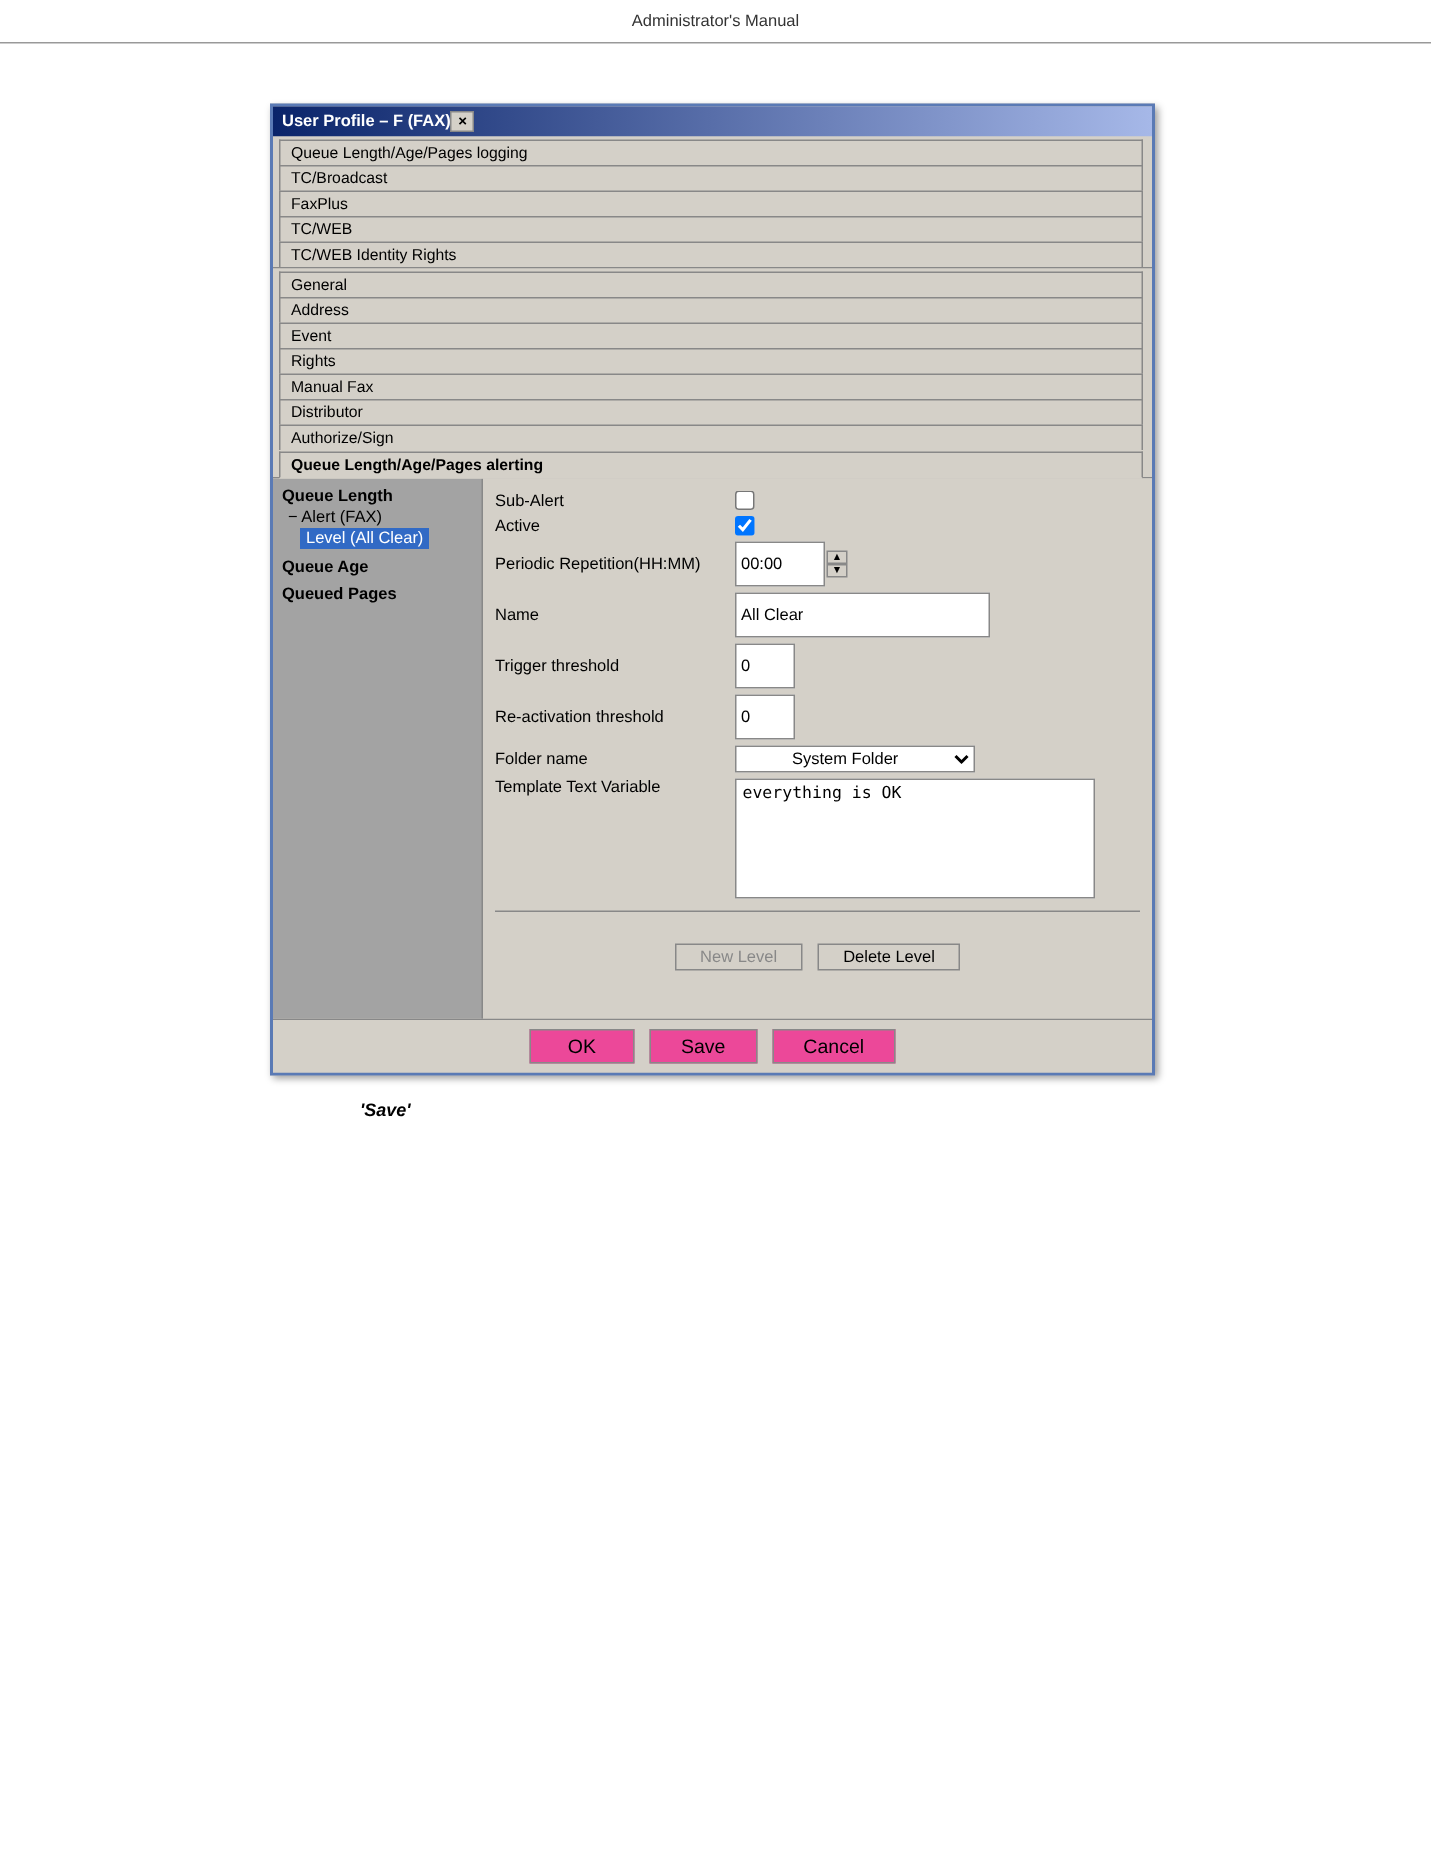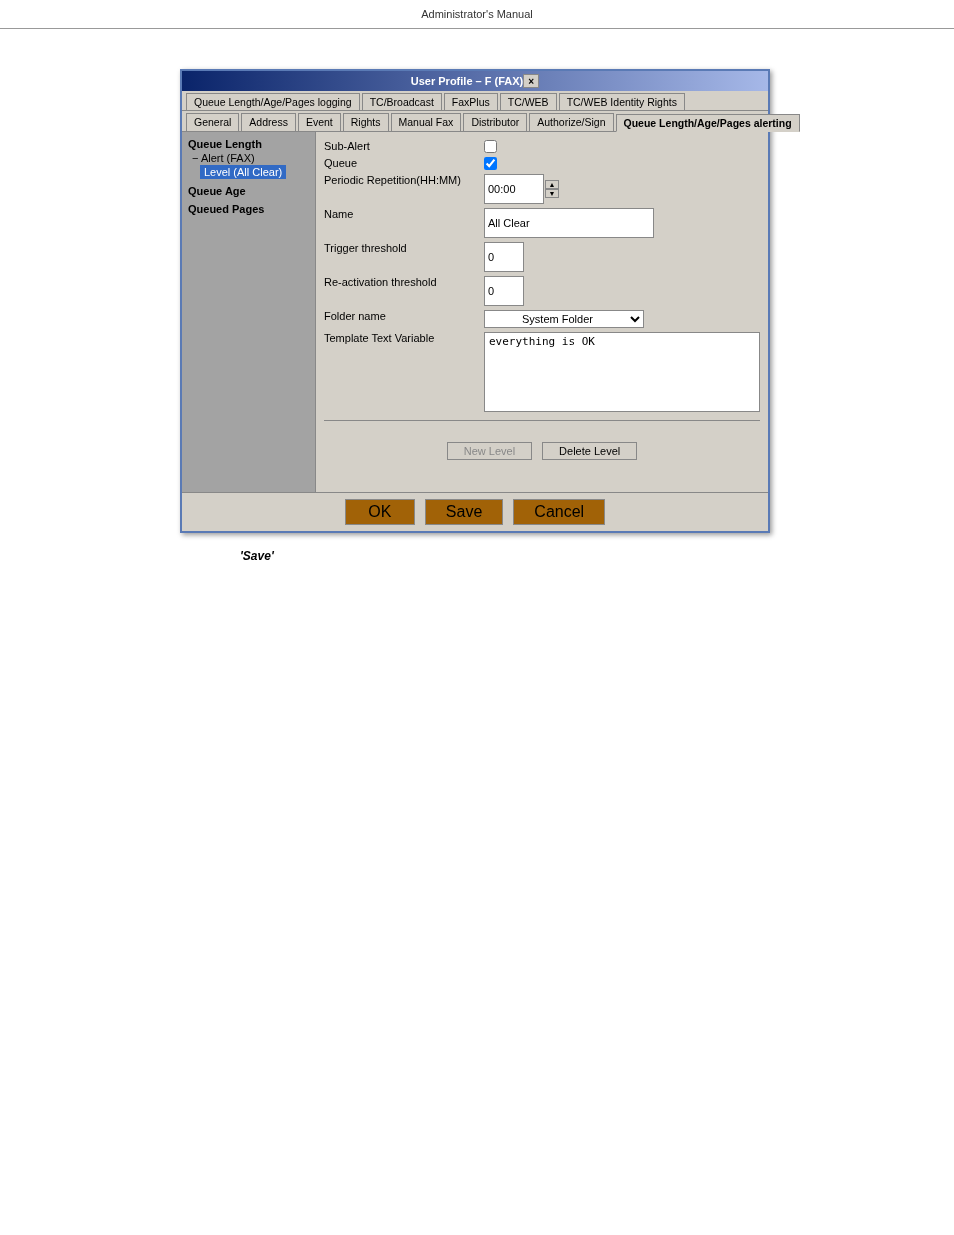--- a/index.html
+++ b/index.html
@@ -35,21 +35,21 @@
       position: relative;
       box-shadow: 2px 2px 5px rgba(0,0,0,0.4);
     }
 
     
     .dialog-titlebar {
       background: linear-gradient(to right, #0a246a, #a6b8e8);
       color: #fff;
       padding: 3px 6px;
       display: flex;
-      justify-content: center;
+      justify-content: flex-start;
       align-items: center;
       font-size: 11px;
       font-weight: bold;
     }
     .titlebar-close {
       background: #d4d0c8;
       border: 1px solid #888;
       color: #000;
       width: 16px;
       height: 14px;
@@ -61,20 +61,21 @@
       font-weight: bold;
     }
 
     
     .tab-row {
       display: flex;
       background: #d4d0c8;
       border-bottom: 1px solid #888;
       padding: 2px 4px 0 4px;
       flex-wrap: nowrap;
+      flex-direction: column;
     }
     .tab {
       padding: 2px 7px;
       border: 1px solid #888;
       border-bottom: none;
       background: #d4d0c8;
       margin-right: 2px;
       cursor: pointer;
       font-size: 10.5px;
       white-space: nowrap;
@@ -115,20 +116,21 @@
 
     
     .right-panel {
       flex: 1;
       padding: 8px;
       background: #d4d0c8;
     }
 
     .field-row {
       display: flex;
+      align-items: center;
       margin-bottom: 4px;
     }
     .field-label {
       width: 160px;
       font-size: 11px;
       flex-shrink: 0;
     }
     .field-input {
       font-size: 11px;
       background: #fff;
@@ -184,21 +186,21 @@
     .field-select {
       font-size: 11px;
       background: #fff;
       border: 1px solid #888;
       height: 18px;
       width: 160px;
       padding-left: 33px;
     }
 
     .textarea-field {
-      width: 276px;
+      width: 240px;
       height: 80px;
       font-size: 11px;
       background: #fff;
       border: 1px solid #888;
       resize: none;
       padding: 2px 4px;
     }
 
     
     .dialog-inner-buttons {
@@ -226,22 +228,22 @@
     .dialog-footer {
       border-top: 1px solid #888;
       background: #d4d0c8;
       padding: 6px;
       display: flex;
       justify-content: center;
       gap: 10px;
     }
     .footer-btn {
       padding: 3px 20px;
-      font-size: 16px;
-      background: #a16207;
+      font-size: 13px;
+      background: #ec4899;
       border: 1px solid #888;
       cursor: pointer;
       min-width: 70px;
     }
 
     
     .caption {
       margin-top: 16px;
       font-size: 12px;
       font-style: italic;
@@ -333,21 +335,21 @@
       <div class="right-panel">
 
         <div class="field-row">
           <div class="field-label">Sub-Alert</div>
           <div class="checkbox-wrap">
             <input type="checkbox" class="field-checkbox" style="">
           </div>
         </div>
 
         <div class="field-row">
-          <div class="field-label">Queue</div>
+          <div class="field-label">Active</div>
           <div class="checkbox-wrap">
             <input type="checkbox" class="field-checkbox" checked="" style="">
           </div>
         </div>
 
         <div class="field-row">
           <div class="field-label">Periodic Repetition(HH:MM)</div>
           <div class="spinner-wrap">
             <input type="text" class="field-input field-input-medium" value="00:00" style="">
             <div class="spinner-btns">

